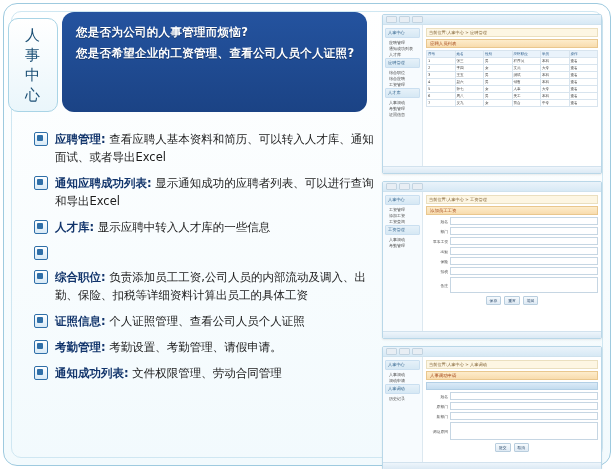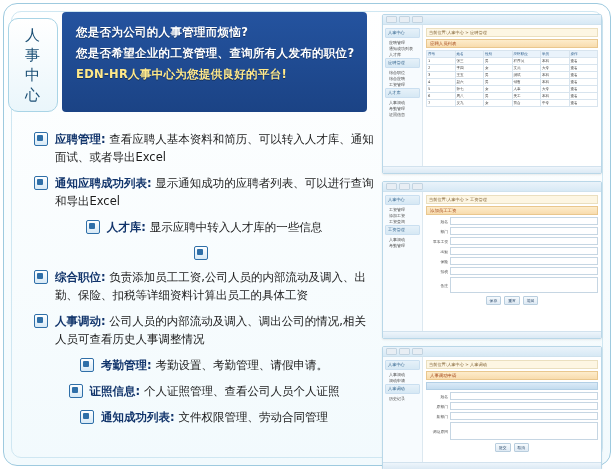--- a/index.html
+++ b/index.html
@@ -33,38 +33,38 @@
     background:linear-gradient(#ffffff,#eaf6fb);
     display:flex;flex-direction:column;align-items:center;justify-content:center;
     color:#1b4f75;font-size:15px;line-height:20px;letter-spacing:1px;
   }
   .side-title span{display:block;}
   
   .headline{
     position:absolute;left:62px;top:12px;width:305px;height:100px;
     background:#1d4f9e;
     background:linear-gradient(#24539f,#1b4385);
-    border-radius:4px;
+    border-radius:12px;
     padding:10px 12px 8px 14px;
     box-sizing:border-box;
     color:#ffffff;
   }
   .headline .ln{
     font-size:11.5px;font-weight:bold;line-height:21px;
     letter-spacing:.3px;
     text-shadow:0 1px 0 rgba(0,0,0,.35);
     white-space:nowrap;
   }
   .headline .ln.last{color:#ffe98a;}
   
   .features{
     position:absolute;left:34px;top:130px;width:340px;
   }
   .feat{
-    display:flex;align-items:flex-start;margin-bottom:8px;justify-content:center;
+    display:flex;align-items:flex-start;margin-bottom:8px;
   }
   .bullet{
     width:12px;height:12px;margin-top:2px;margin-right:7px;flex:0 0 auto;
     border:1px solid #2f6fa8;border-radius:2px;
     background:linear-gradient(#ffffff,#d7e9f6);
     position:relative;
   }
   .bullet:before{
     content:"";position:absolute;left:2px;top:2px;width:6px;height:6px;
     background:#2f6fa8;border-radius:1px;
@@ -155,22 +155,21 @@
 
   <div class="side-title">
     <span>人</span>
     <span>事</span>
     <span>中</span>
     <span>心</span>
   </div>
 
   <div class="headline">
     <div class="ln">您是否为公司的人事管理而烦恼?</div>
-    <div class="ln">您是否希望企业的工资管理、查询所有人发布的职位?</div>
-    <div class="ln last">EDN-HR人事中心为您提供良好的平台!</div>
+    <div class="ln">您是否希望企业的工资管理、查看公司人员个人证照?</div>
   </div>
 
   <div class="features">
     <div class="feat">
       <div class="bullet"></div>
       <div class="feat-text">
         <b>应聘管理:</b>
         <span>查看应聘人基本资料和简历、可以转入人才库、通知面试、或者导出Excel</span>
       </div>
     </div>
@@ -194,36 +193,29 @@
     <div class="feat">
       <div class="bullet"></div>
       <div class="feat-text">
         <b>综合职位:</b>
         <span>负责添加员工工资,公司人员的内部流动及调入、出勤、保险、扣税等详细资料计算出员工的具体工资</span>
       </div>
     </div>
     <div class="feat">
       <div class="bullet"></div>
       <div class="feat-text">
-        <b>人事调动:</b>
-        <span>公司人员的内部流动及调入、调出公司的情况,相关人员可查看历史人事调整情况</span>
+        <b>证照信息:</b>
+        <span>个人证照管理、查看公司人员个人证照</span>
       </div>
     </div>
     <div class="feat">
       <div class="bullet"></div>
       <div class="feat-text">
         <b>考勤管理:</b>
         <span>考勤设置、考勤管理、请假申请。</span>
-      </div>
-    </div>
-    <div class="feat">
-      <div class="bullet"></div>
-      <div class="feat-text">
-        <b>证照信息:</b>
-        <span>个人证照管理、查看公司人员个人证照</span>
       </div>
     </div>
     <div class="feat">
       <div class="bullet"></div>
       <div class="feat-text">
         <b>通知成功列表:</b>
         <span>文件权限管理、劳动合同管理</span>
       </div>
     </div>
   </div>

